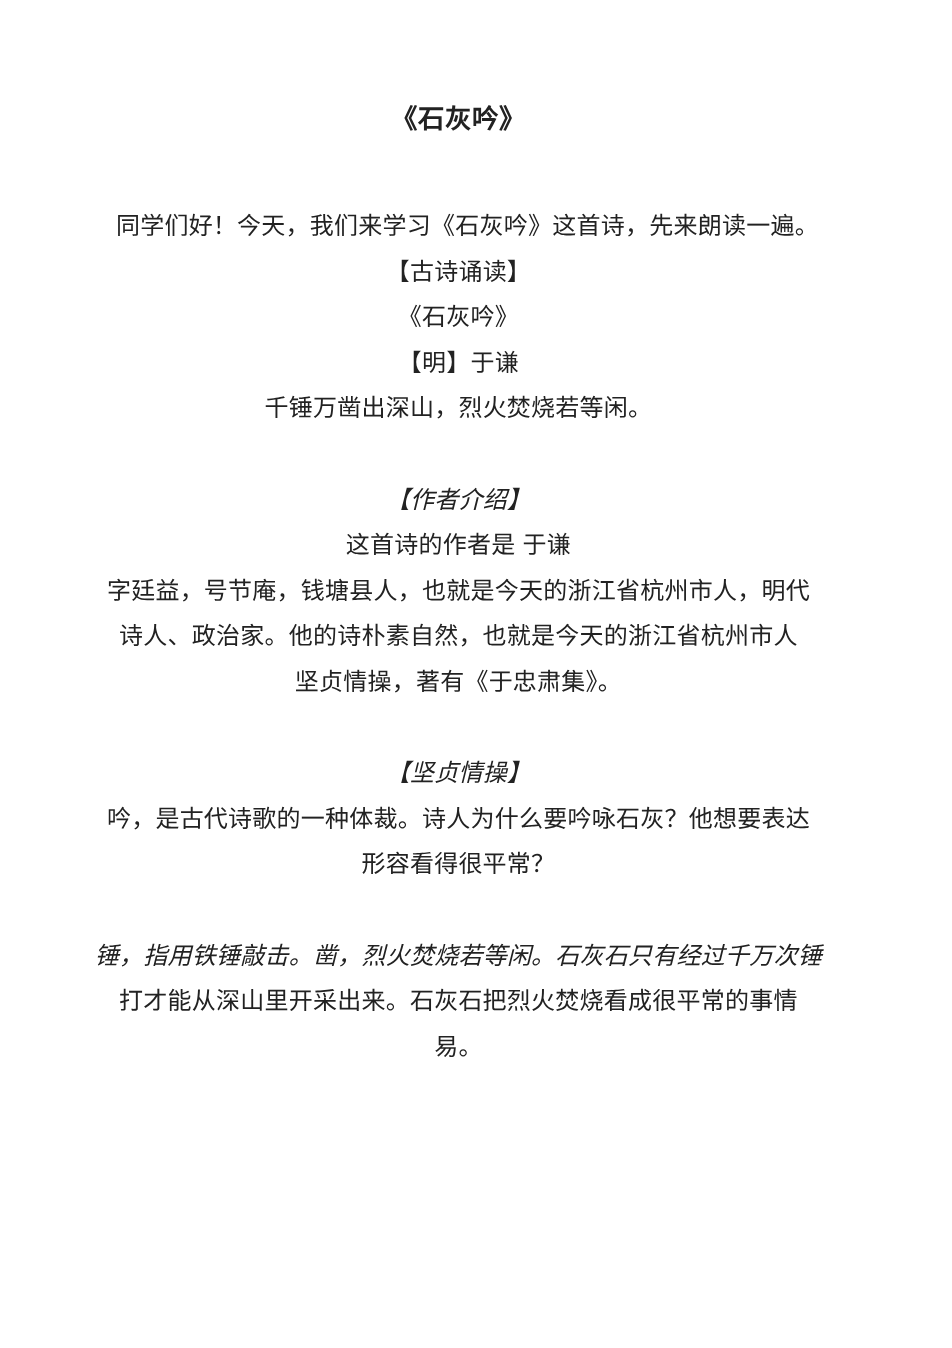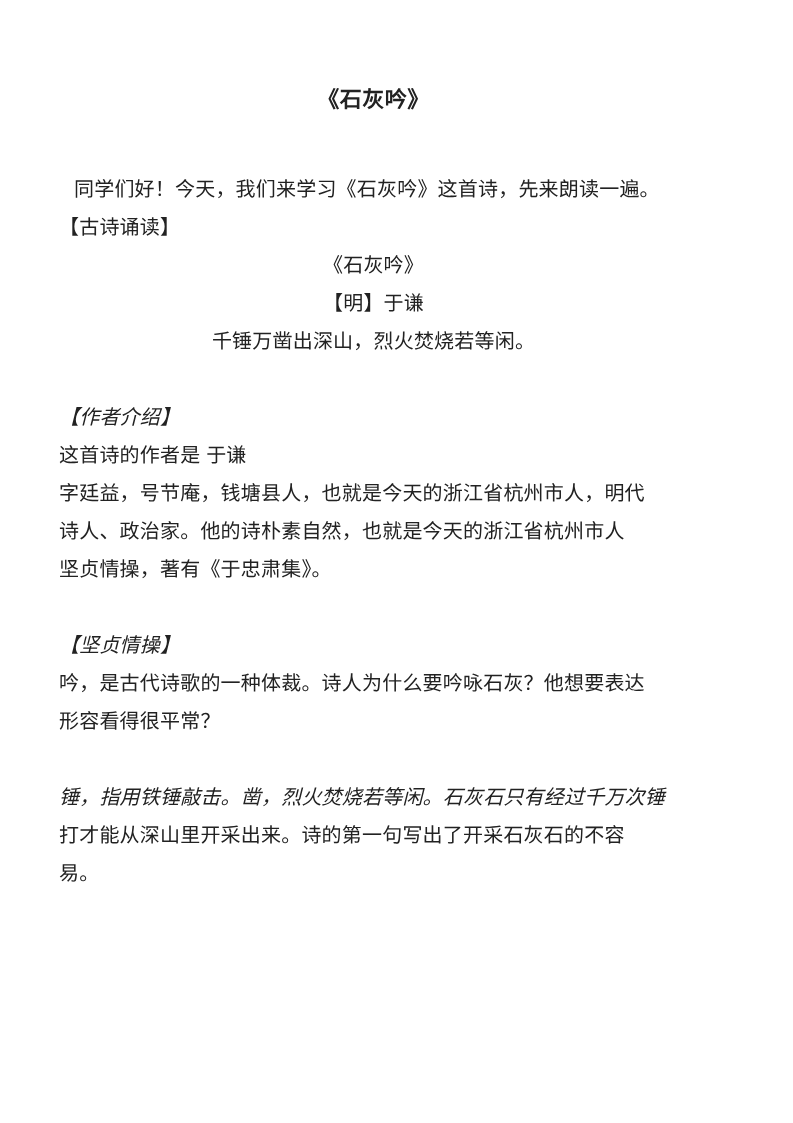--- a/index.html
+++ b/index.html
@@ -6,39 +6,40 @@
     margin: 0;
     padding: 0;
     background: #ffffff;
   }
   .page {
     position: relative;
     width: 793px;
     height: 1123px;
     box-sizing: border-box;
     background: #ffffff;
-    padding: 78px 105px 0 59px;
+    padding: 78px 105px 0 76px;
     font-family: "Liberation Sans", "DejaVu Sans", sans-serif;
     color: #222222;
     overflow: hidden;
   }
   .doc-title {
     margin: 0;
     font-size: 22px;
     font-weight: bold;
     line-height: 44px;
     text-align: center;
     letter-spacing: 0.5px;
   }
   .line {
     margin: 0;
     font-size: 20px;
     line-height: 38px;
     white-space: pre;
     letter-spacing: 0.2px;
+    text-align: center;
   }
   .center {
     text-align: center;
   }
   .indent {
     text-indent: 15px;
   }
   .gap-after-title {
     margin-top: 48px;
   }
@@ -66,17 +67,17 @@
   <p class="line">这首诗的作者是 于谦</p>
   <p class="line">字廷益，号节庵，钱塘县人，也就是今天的浙江省杭州市人，明代</p>
   <p class="line">诗人、政治家。他的诗朴素自然，也就是今天的浙江省杭州市人</p>
   <p class="line">坚贞情操，著有《于忠肃集》。</p>
 
   <p class="line section-gap">【坚贞情操】</p>
   <p class="line">吟，是古代诗歌的一种体裁。诗人为什么要吟咏石灰？他想要表达</p>
   <p class="line">形容看得很平常？</p>
 
   <p class="line section-gap">锤，指用铁锤敲击。凿，烈火焚烧若等闲。石灰石只有经过千万次锤</p>
-  <p class="line">打才能从深山里开采出来。诗的第一句写出了开采石灰石的不容</p>
+  <p class="line">打才能从深山里开采出来。石灰石把烈火焚烧看成很平常的事情</p>
   <p class="line">易。</p>
 
 
 </div>
 
 </body></html>

